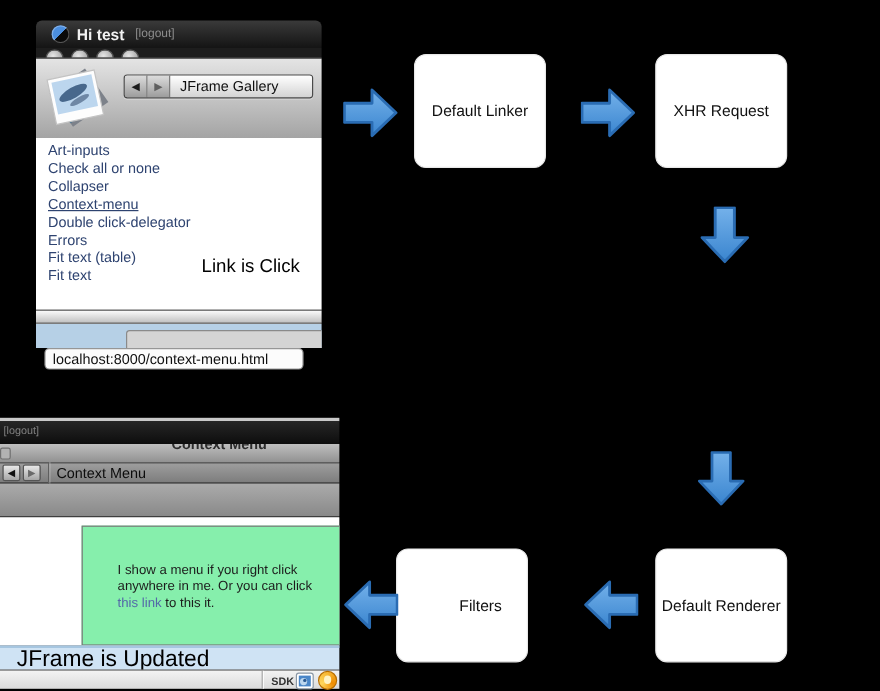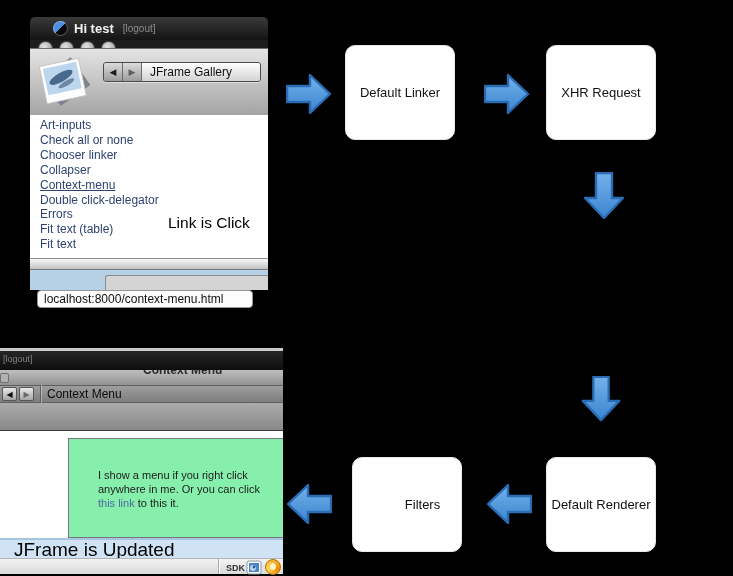--- a/index.html
+++ b/index.html
@@ -15,21 +15,21 @@
     display:flex; align-items:center; justify-content:center;
     font-size:13px; color:#111; text-align:center; padding:4px;
   }
   .arrow { position:absolute; }
   .big-label { position:absolute; color:#000; white-space:nowrap; }
 
   
   .w1 { position:absolute; left:30px; top:17px; width:238px; }
   .w1-titlebar {
     height:23px; background:linear-gradient(#3a3a3a,#141414);
-    border-radius:5px 5px 0 0; display:flex; align-items:center; padding-left:23px;
+    border-radius:5px 5px 0 0; display:flex; align-items:center; padding-left:13px;
   }
   .pie-icon {
     width:15px; height:15px; border-radius:50%;
     background:linear-gradient(135deg,#4b8fe0 0 50%, #0a0a0a 50% 100%);
     box-shadow:inset 0 0 0 1px rgba(255,255,255,.3);
   }
   .w1-title { color:#f2f2f2; font-weight:bold; font-size:13px; margin-left:6px; }
   .w1-logout { color:#8d8d8d; font-size:10px; margin-left:9px; }
   .w2-logout { color:#828282; font-size:9px; position:absolute; left:3px; top:3px; }
   .w1-caps { height:8px; background:#1d1d1d; position:relative; overflow:hidden; }
@@ -159,21 +159,20 @@
         <span class="nav-btn back">◀</span>
         <span class="nav-btn fwd">▶</span>
         <span class="nav-title">JFrame Gallery</span>
       </div>
     </div>
     <div class="w1-content">
       <div class="links">
 
       <span class="lnk">Art-inputs</span>
           <span class="lnk">Check all or none</span>
-          <span class="lnk">Chooser linker</span>
           <span class="lnk">Collapser</span>
           <span class="lnk active">Context-menu</span>
           <span class="lnk">Double click-delegator</span>
           <span class="lnk">Errors</span>
           <span class="lnk">Fit text (table)</span>
           <span class="lnk">Fit text</span>
         </div>
       <span class="big-label link-clicked-label">Link is Click</span>
     </div>
     <div class="w1-scrollstrip"></div>
@@ -181,21 +180,21 @@
       <div class="w1-tab"></div>
     </div>
     <div class="w1-addressrow">
       <div class="address-bar">localhost:8000/context-menu.html</div>
     </div>
   </div>
 
   <div class="flow-box" style="left:546px; top:45px;">XHR Request</div>
   <div class="flow-box" style="left:345px; top:45px;">Default Linker</div>
   <div class="flow-box" style="left:546px; top:457px;">Default Renderer</div>
-  <div class="flow-box" style="left:352px; top:457px;padding-left:35px;">Filters</div>
+  <div class="flow-box" style="left:330px; top:457px;padding-left:35px;">Filters</div>
 
   <svg class="arrow" style="left:286px; top:73px;" width="46" height="42" viewBox="0 0 46 42">
     <path d="M1 13 H24 V2 L44 21 L24 40 V29 H1 Z" fill="url(#arrowGrad)" stroke="#2a6cb3" stroke-width="2.4" stroke-linejoin="round"></path>
   </svg>
   <svg class="arrow" style="left:484px; top:73px;" width="46" height="42" viewBox="0 0 46 42">
     <path d="M1 13 H24 V2 L44 21 L24 40 V29 H1 Z" fill="url(#arrowGrad)" stroke="#2a6cb3" stroke-width="2.4" stroke-linejoin="round"></path>
   </svg>
   <svg class="arrow" style="left:583px; top:172px;" width="42" height="48" viewBox="0 0 42 48">
     <path d="M13 1 V26 H2 L21 46 L40 26 H29 V1 Z" fill="url(#arrowGrad)" stroke="#2a6cb3" stroke-width="2.4" stroke-linejoin="round"></path>
   </svg>

